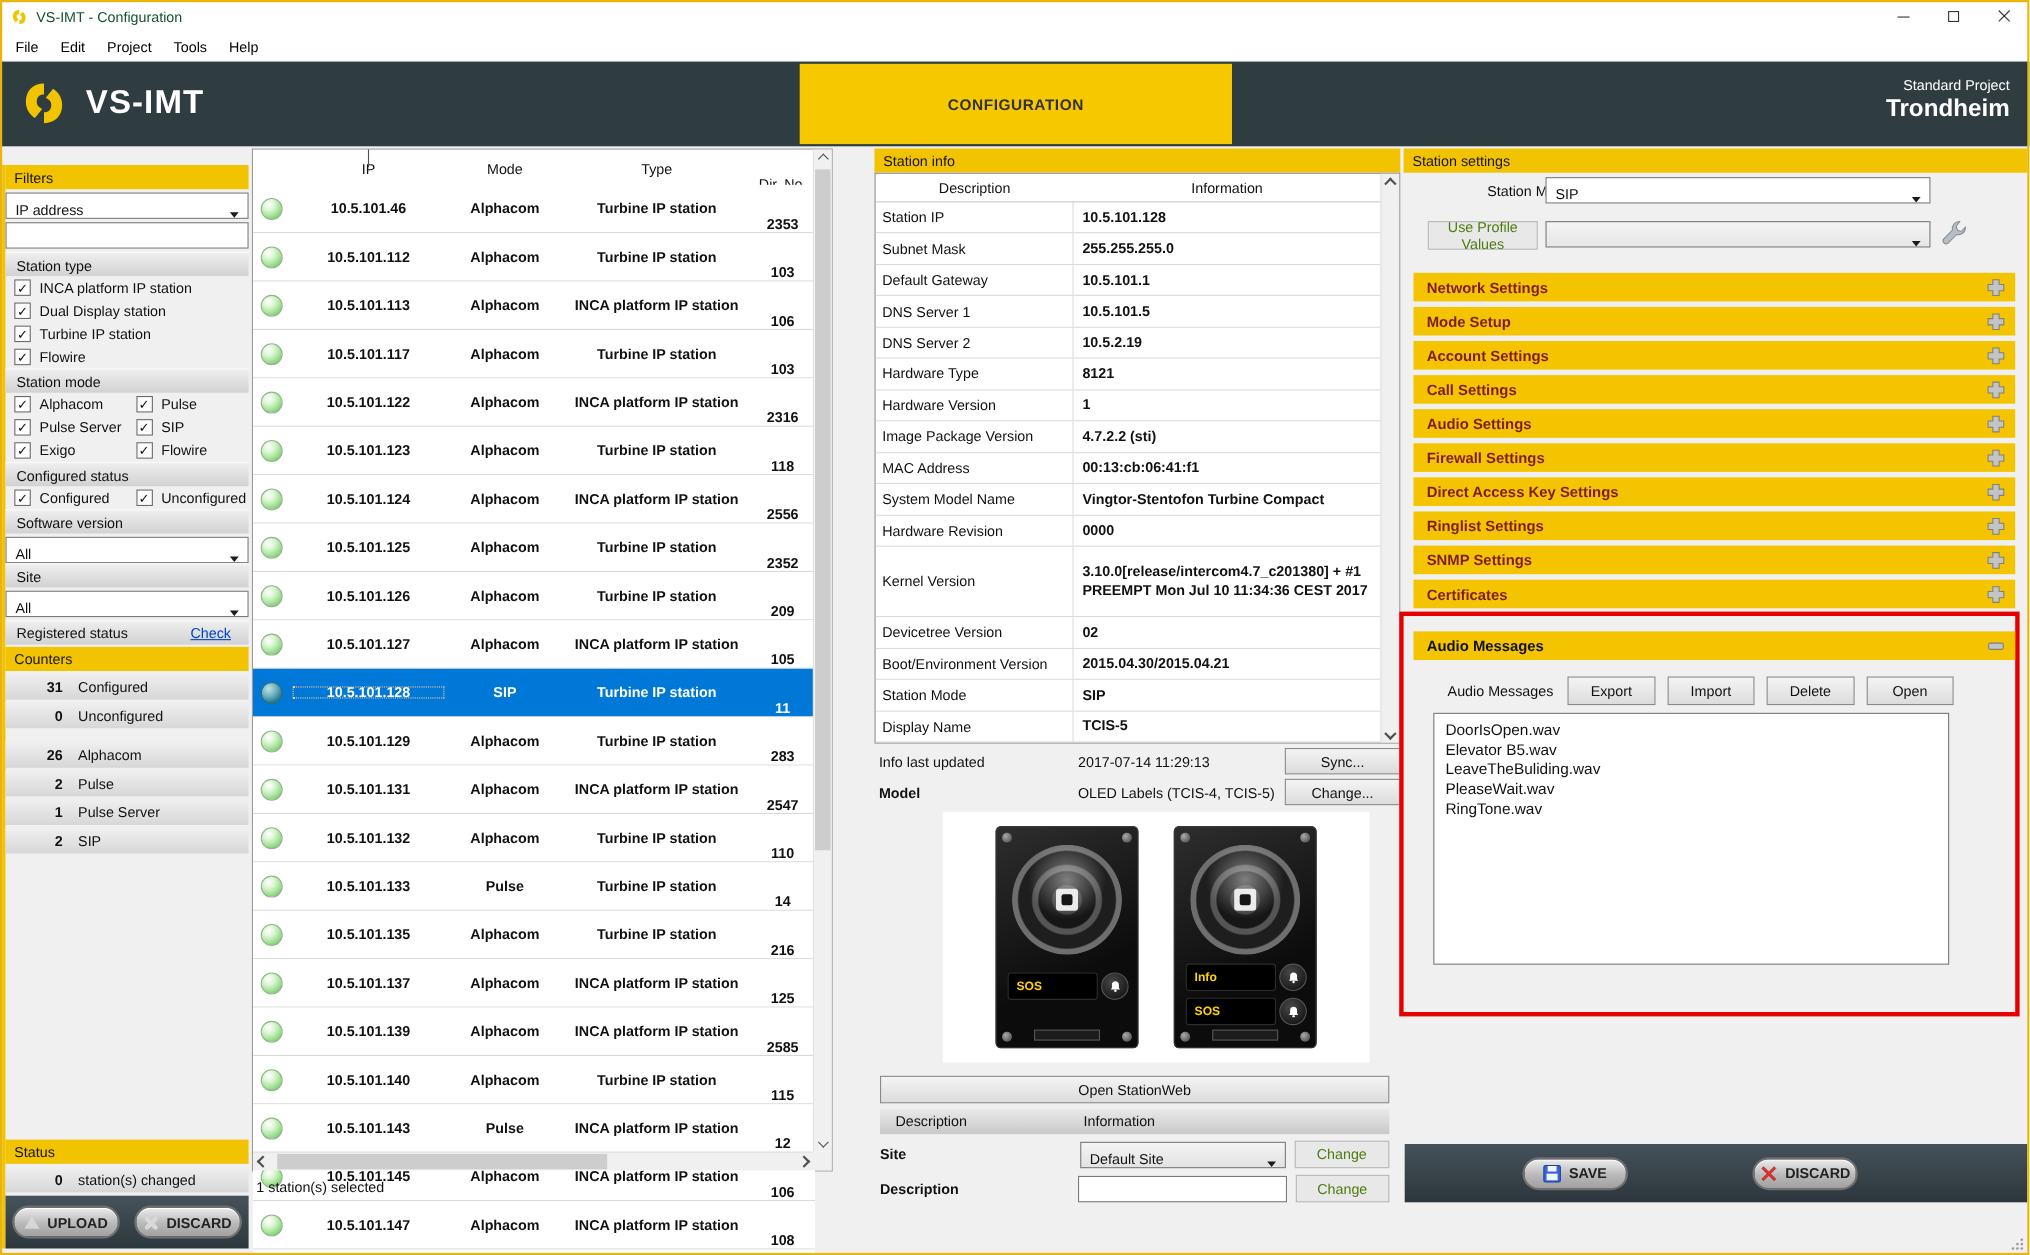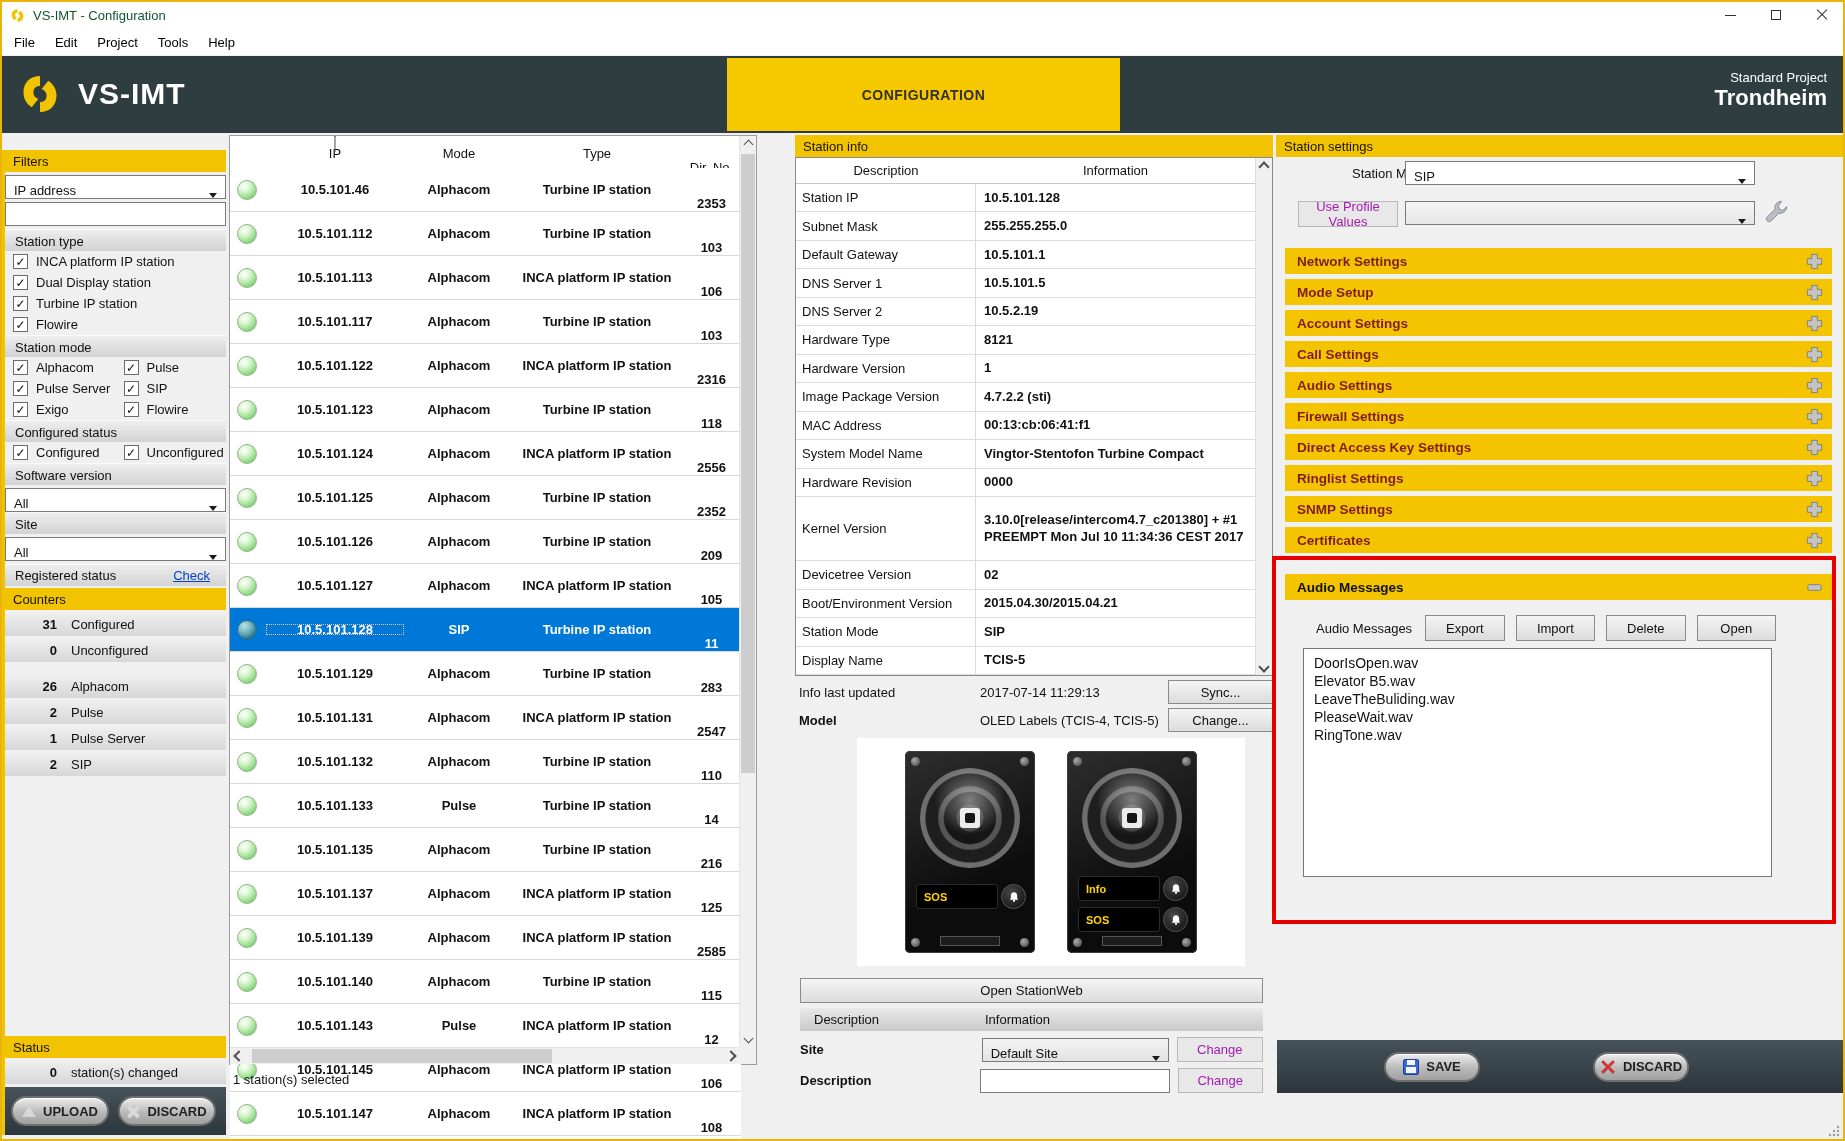--- a/index.html
+++ b/index.html
@@ -41,40 +41,40 @@
   .project-name { font-size:22px; font-weight:bold; }
 
   
   .yellow-hdr { background:#f2c300; color:#181400; font-size:13px; padding:4px 8px; height:22px; }
   .gray-hdr { background:linear-gradient(#eeeeee,#d2d2d2); padding:4px 10px; height:22px; font-size:13px; border-top:1px solid #fafafa; }
   .combo { background:#fff; border:1px solid #7a7a7a; height:24px; display:flex; align-items:flex-end; padding:0 8px; font-size:13px; }
   .combo .darr { margin-left:auto; }
   .darr { width:0; height:0; border-left:4px solid transparent; border-right:4px solid transparent; border-top:5px solid #1a1a1a; }
   .tinput { background:#fff; border:1px solid #7a7a7a; height:24px; width:100%; font-family:"Liberation Sans",sans-serif; font-size:13px; padding:0 6px; }
   .btn { background:linear-gradient(#f4f4f4,#dcdcdc); border:1px solid #8a8a8a; font-family:"Liberation Sans",sans-serif; font-size:13px; color:#111; display:inline-flex; align-items:center; justify-content:center; }
-  .btn.disabled { color:#a21caf; background:#e8e8e8; border-color:#b8b8b8; }
+  .btn.disabled { color:#4d7c0f; background:#e8e8e8; border-color:#b8b8b8; }
   .cbox { width:15px; height:15px; min-width:15px; background:#fff; border:1px solid #6a6a6a; display:inline-flex; align-items:center; justify-content:center; }
   .cbox::after { content:"✓"; font-size:12px; line-height:1; color:#111; }
   .chk { display:flex; align-items:center; gap:8px; padding:3px 0 3px 8px; font-size:13px; }
   .chev { width:8px; height:8px; border-left:2px solid #505050; border-top:2px solid #505050; }
   .chev.up { transform:rotate(45deg); } .chev.down { transform:rotate(225deg); }
   .chev.left { transform:rotate(-45deg); } .chev.right { transform:rotate(135deg); }
   .pill { border-radius:15px; height:30px; background:linear-gradient(#ececec,#b9b9b9 55%,#a0a0a0); border:2px solid #6f6f6f; font-weight:bold; font-size:13px; color:#222; display:inline-flex; align-items:center; justify-content:center; gap:7px; box-shadow: inset 0 1px 0 #fff; }
 
   
   .sidebar { position:absolute; left:2px; top:150px; width:224px; bottom:6px; display:flex; flex-direction:column; border-left:3px solid #f2c300; background:#f0f0f0; }
   .sidebar > * { flex:none; }
   .sb-combo { margin:3px 0 0 0; }
   .sb-input { margin:3px 0; }
   .grid2 { display:grid; grid-template-columns:1fr 1fr; }
   .reg-row { display:flex; align-items:center; }
   .check-link { margin-left:auto; color:#0044cc; text-decoration:underline; font-size:13px; padding-right:6px; }
   .counter-row { display:flex; align-items:center; background:linear-gradient(#f0f0f0,#d7d7d7); height:24px; margin-top:2px; font-size:13px; }
   .counter-row .cnt { width:52px; text-align:right; font-weight:bold; margin-right:14px; }
-  .sb-btnbox { background:linear-gradient(#46535a,#2c373c); padding:9px 6px; display:flex; gap:9px; justify-content:flex-start; margin-top:3px; }
+  .sb-btnbox { background:linear-gradient(#46535a,#2c373c); padding:9px 6px; display:flex; gap:9px; justify-content:space-between; margin-top:3px; }
   .sb-btnbox .pill { width:98px; }
   .icon-up-pale { width:0; height:0; border-left:7px solid transparent; border-right:7px solid transparent; border-bottom:11px solid #dcdcdc; opacity:.85; }
   .icon-x-pale { position:relative; width:13px; height:13px; }
   .icon-x-pale::before,.icon-x-pale::after { content:""; position:absolute; top:5px; left:-1px; width:15px; height:4px; border-radius:2px; background:#d9d9d9; }
   .icon-x-pale::before { transform:rotate(45deg);} .icon-x-pale::after { transform:rotate(-45deg);}
 
   
   .table-panel { position:absolute; left:229px; top:135px; width:528px; height:930px; background:#fff; border:1px solid #9b9b9b; }
   .thead { display:flex; height:36px; align-items:center; font-weight:normal; border-bottom:1px solid #c0c0c0; position:relative; }
   .tbody { position:absolute; top:32px; bottom:17px; left:0; width:511px; display:flex; flex-direction:column; }

